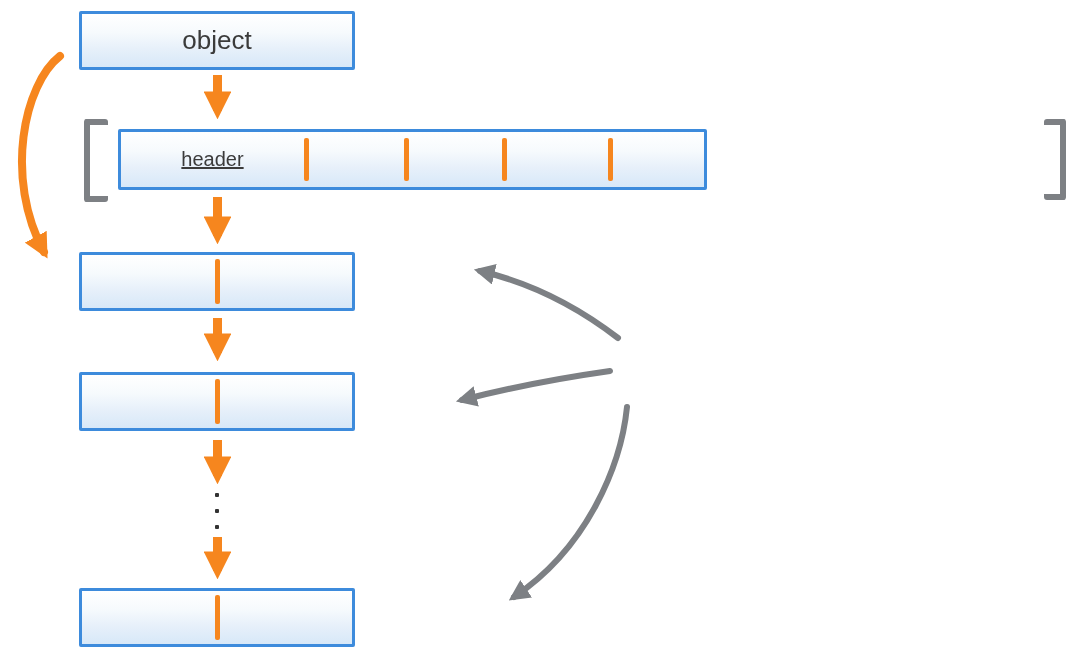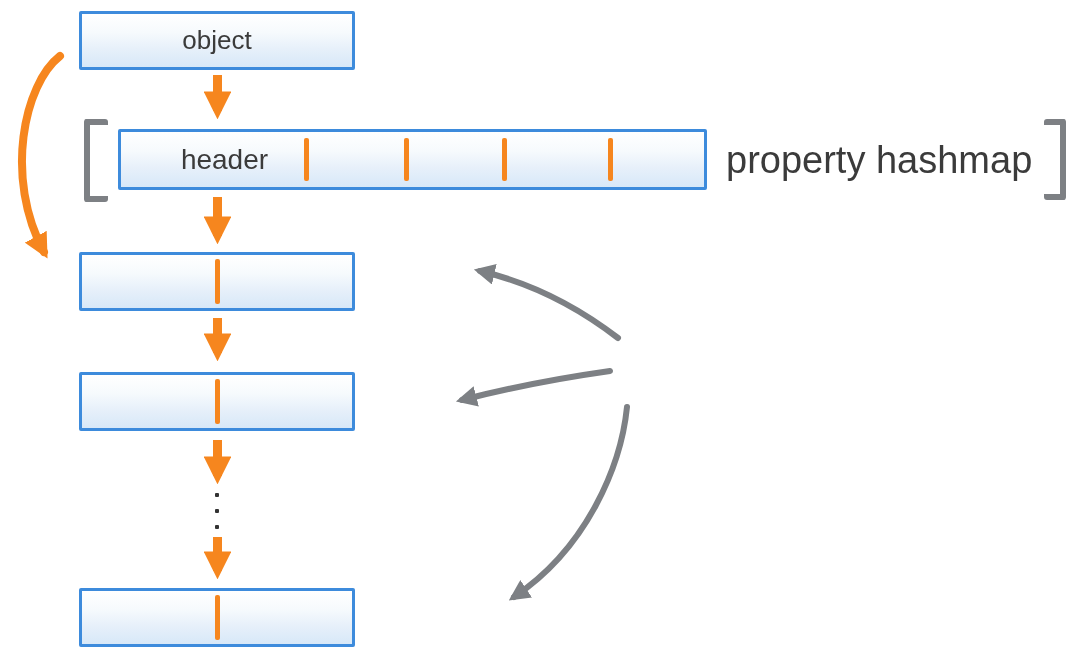--- a/index.html
+++ b/index.html
@@ -21,23 +21,23 @@
     border-radius:2px;
     background:linear-gradient(180deg,#ffffff 0%,#f6fafd 35%,#e7f0fa 65%,var(--box-fill-bottom) 100%);
   }
   .box-label{
     position:absolute;inset:0;display:flex;align-items:center;justify-content:center;
     font-size:26px;color:var(--text);
   }
   .object-box{left:79px;top:11px;width:276px;height:59px;}
   .header-box{left:118px;top:129px;width:589px;height:61px;}
   .header-cell-label{
-    position:absolute;left:12px;top:0;bottom:0;width:183px;
+    position:absolute;left:0;top:0;bottom:0;width:183px;
     display:flex;align-items:center;justify-content:center;
-    font-size:28px;color:var(--text);
+    font-size:20px;color:var(--text);text-decoration:underline;
   }
   .hdiv{
     position:absolute;top:6px;bottom:6px;width:5px;border-radius:2px;
     background:var(--accent-orange);
   }
   .pair-box{left:79px;width:276px;height:59px;}
   .pair-box .pdiv{
     position:absolute;top:4px;bottom:4px;left:133px;width:5px;border-radius:2px;
     background:var(--accent-orange);
   }
@@ -90,21 +90,20 @@
     <div class="pdiv"></div>
   </div>
   <div class="box pair-box pair-3">
     <div class="pdiv"></div>
   </div>
 
   <div class="dot dot-1"></div>
   <div class="dot dot-2"></div>
   <div class="dot dot-3"></div>
 
-  <div class="label-hashmap">property hashmap</div>
 
   <svg class="overlay" width="1078" height="656" viewBox="0 0 1078 656">
     <defs>
       <marker id="ah-o" viewBox="0 0 10 10" refX="7" refY="5" markerWidth="3.1" markerHeight="3.1" orient="auto">
         <path d="M0 0 L10 5 L0 10 z" class="fill-o"></path>
       </marker>
       <marker id="ah-g" viewBox="0 0 10 10" refX="7" refY="5" markerWidth="3.5" markerHeight="3.5" orient="auto">
         <path d="M0 0 L10 5 L0 10 z" class="fill-g"></path>
       </marker>
     </defs>

